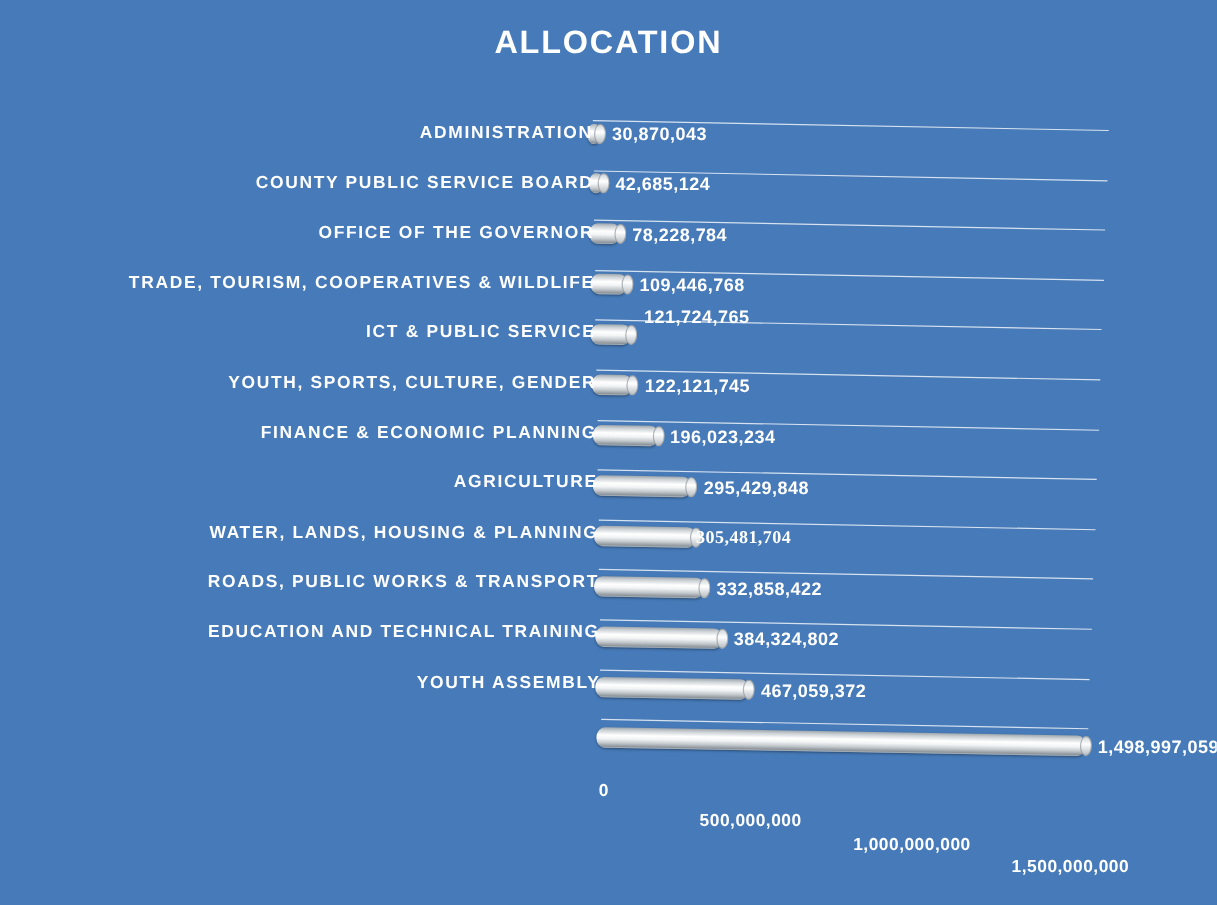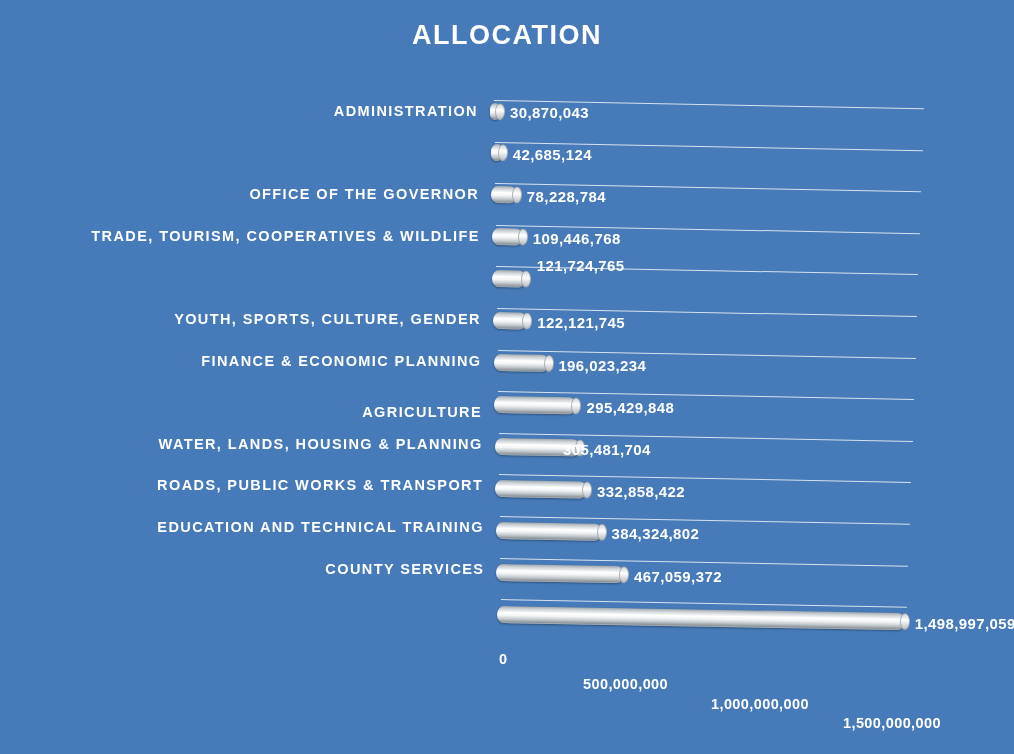--- a/index.html
+++ b/index.html
@@ -40,20 +40,21 @@
   }
   .cat-label {
     position: absolute;
     color: #ffffff;
     font-size: 14.5px;
     font-weight: bold;
     letter-spacing: 1.4px;
     text-align: right;
     white-space: nowrap;
     transform: translateY(-50%);
+    padding-left: 16px;
   }
   .value-label {
     position: absolute;
     color: #ffffff;
     font-size: 15px;
     font-weight: bold;
     letter-spacing: 0.4px;
     white-space: nowrap;
     transform: translateY(-50%);
   }
@@ -116,69 +117,71 @@
       <div class="gridline" style="left: 500.417px; top: 557.6px; width: 408px; transform: rotate(1.1deg);"></div>
       <div class="gridline" style="left: 501px; top: 599.2px; width: 406px; transform: rotate(1.1deg);"></div>
       <div class="bar" style="left: 490px; top: 102.5px; width: 10px; height: 17px; transform: rotate(1deg); transform-origin: left center;">
         <div class="bar-cap"></div>
       </div>
       <div class="cat-label" style="left: 0px; width: 478px; top: 111px;">ADMINISTRATION</div>
       <div class="value-label" style="left: 510px; top: 112.175px;">30,870,043</div>
       <div class="bar" style="left: 490.583px; top: 144.45px; width: 12.2364px; height: 17px; transform: rotate(1deg); transform-origin: left center;">
         <div class="bar-cap"></div>
       </div>
+      <div class="cat-label" style="left: 0px; width: 478.583px; top: 152.6px;">COUNTY PUBLIC SERVICE BOARD</div>
       <div class="value-label" style="left: 512.82px; top: 154.164px;">42,685,124</div>
       <div class="bar" style="left: 491.167px; top: 186.4px; width: 25.686px; height: 17px; transform: rotate(1deg); transform-origin: left center;">
         <div class="bar-cap"></div>
       </div>
       <div class="cat-label" style="left: 0px; width: 479.167px; top: 194.2px;">OFFICE OF THE GOVERNOR</div>
       <div class="value-label" style="left: 526.853px; top: 196.348px;">78,228,784</div>
       <div class="bar" style="left: 491.75px; top: 228.35px; width: 31.0829px; height: 17px; transform: rotate(1deg); transform-origin: left center;">
         <div class="bar-cap"></div>
       </div>
       <div class="cat-label" style="left: 0px; width: 479.75px; top: 235.8px;">TRADE, TOURISM, COOPERATIVES &amp; WILDLIFE</div>
       <div class="value-label" style="left: 532.833px; top: 238.393px;">109,446,768</div>
       <div class="bar" style="left: 492.333px; top: 270.3px; width: 34.4075px; height: 17px; transform: rotate(1deg); transform-origin: left center;">
         <div class="bar-cap"></div>
       </div>
+      <div class="cat-label" style="left: 0px; width: 480.333px; top: 277.4px;">ICT &amp; PUBLIC SERVICE</div>
       <div class="value-label" style="left: 536.741px; top: 265px;">121,724,765</div>
       <div class="bar" style="left: 492.917px; top: 312.25px; width: 34.3569px; height: 17px; transform: rotate(1deg); transform-origin: left center;">
         <div class="bar-cap"></div>
       </div>
       <div class="cat-label" style="left: 0px; width: 480.917px; top: 319px;">YOUTH, SPORTS, CULTURE, GENDER</div>
       <div class="value-label" style="left: 537.274px; top: 322.35px;">122,121,745</div>
       <div class="bar" style="left: 493.5px; top: 354.2px; width: 54.8865px; height: 17px; transform: rotate(1deg); transform-origin: left center;">
         <div class="bar-cap"></div>
       </div>
       <div class="cat-label" style="left: 0px; width: 481.5px; top: 360.6px;">FINANCE &amp; ECONOMIC PLANNING</div>
       <div class="value-label" style="left: 558.387px; top: 364.658px;">196,023,234</div>
       <div class="bar" style="left: 494.083px; top: 396.15px; width: 82.3265px; height: 17px; transform: rotate(1deg); transform-origin: left center;">
         <div class="bar-cap"></div>
       </div>
-      <div class="cat-label" style="left: 0px; width: 482.083px; top: 402.2px; margin-top: 10px;">AGRICULTURE</div>
+      <div class="cat-label" style="left: 0px; width: 482.083px; top: 402.2px;">AGRICULTURE</div>
       <div class="value-label" style="left: 586.41px; top: 407.087px;">295,429,848</div>
       <div class="bar" style="left: 494.667px; top: 438.1px; width: 84.7203px; height: 17px; transform: rotate(1deg); transform-origin: left center;">
         <div class="bar-cap"></div>
       </div>
       <div class="cat-label" style="left: 0px; width: 482.667px; top: 443.8px;">WATER, LANDS, HOUSING &amp; PLANNING</div>
-      <div class="value-label" style="left: 563px; top: 449.079px;">305,481,704</div>
+      <div class="value-label" style="left: 580px; top: 449.079px; font-family: Liberation Serif, serif;">305,481,704</div>
       <div class="bar" style="left: 495.25px; top: 480.05px; width: 91.8689px; height: 17px; transform: rotate(1deg); transform-origin: left center;">
         <div class="bar-cap"></div>
       </div>
       <div class="cat-label" style="left: 0px; width: 483.25px; top: 485.4px;">ROADS, PUBLIC WORKS &amp; TRANSPORT</div>
       <div class="value-label" style="left: 597.119px; top: 491.154px;">332,858,422</div>
       <div class="bar" style="left: 495.833px; top: 522px; width: 105.561px; height: 17px; transform: rotate(1deg); transform-origin: left center;">
         <div class="bar-cap"></div>
       </div>
       <div class="cat-label" style="left: 0px; width: 483.833px; top: 527px;">EDUCATION AND TECHNICAL TRAINING</div>
       <div class="value-label" style="left: 611.395px; top: 533.343px;">384,324,802</div>
       <div class="bar" style="left: 496.417px; top: 563.95px; width: 127.663px; height: 17px; transform: rotate(1deg); transform-origin: left center;">
         <div class="bar-cap"></div>
       </div>
-      <div class="cat-label" style="left: 0px; width: 484.417px; top: 568.6px;">COUNTY SERVICES</div>
+      <div class="cat-label" style="left: 0px; width: 484.417px; top: 568.6px;">YOUTH ASSEMBLY</div>
       <div class="value-label" style="left: 634.08px; top: 575.678px;">467,059,372</div>
       <div class="bar" style="left: 497px; top: 605.9px; width: 407.727px; height: 17px; transform: rotate(1deg); transform-origin: left center;">
         <div class="bar-cap"></div>
       </div>
       <div class="value-label" style="left: 914.727px; top: 622.517px;">1,498,997,059</div>
       <div class="axis-tick" style="left: 499px; top: 651px;">0</div>
       <div class="axis-tick" style="left: 583px; top: 676px;">500,000,000</div>
       <div class="axis-tick" style="left: 711px; top: 696px;">1,000,000,000</div>
       <div class="axis-tick" style="left: 843px; top: 715px;">1,500,000,000</div>
     </div>

